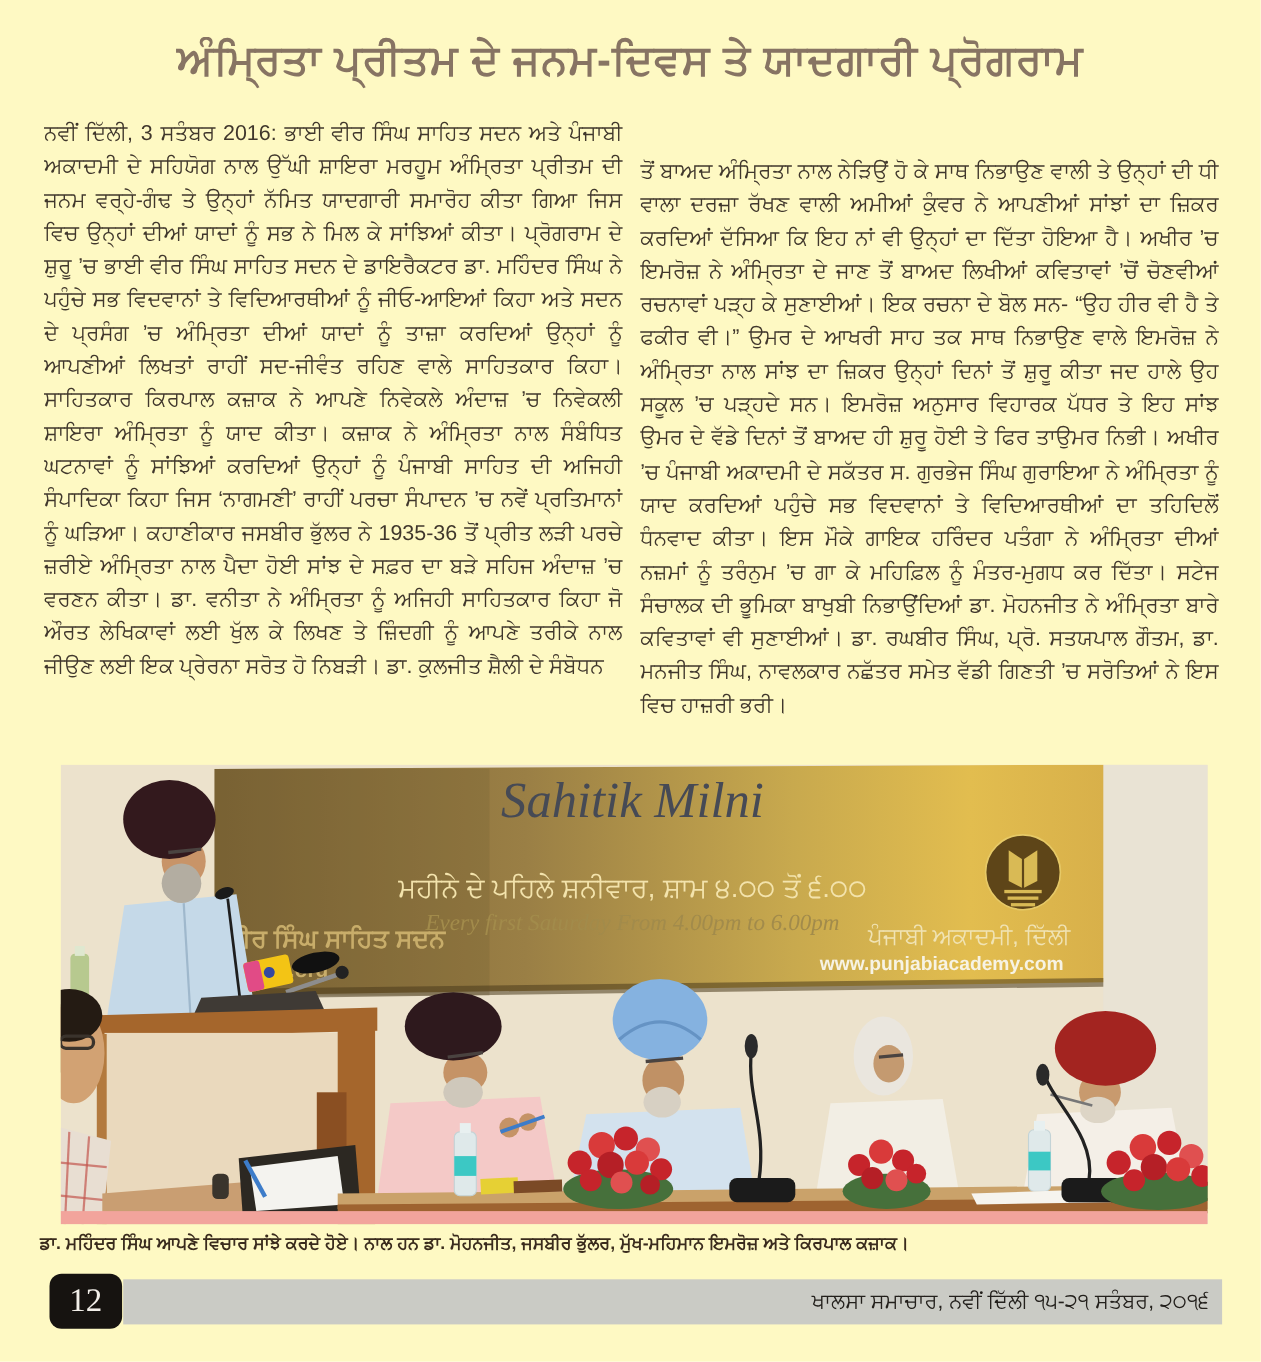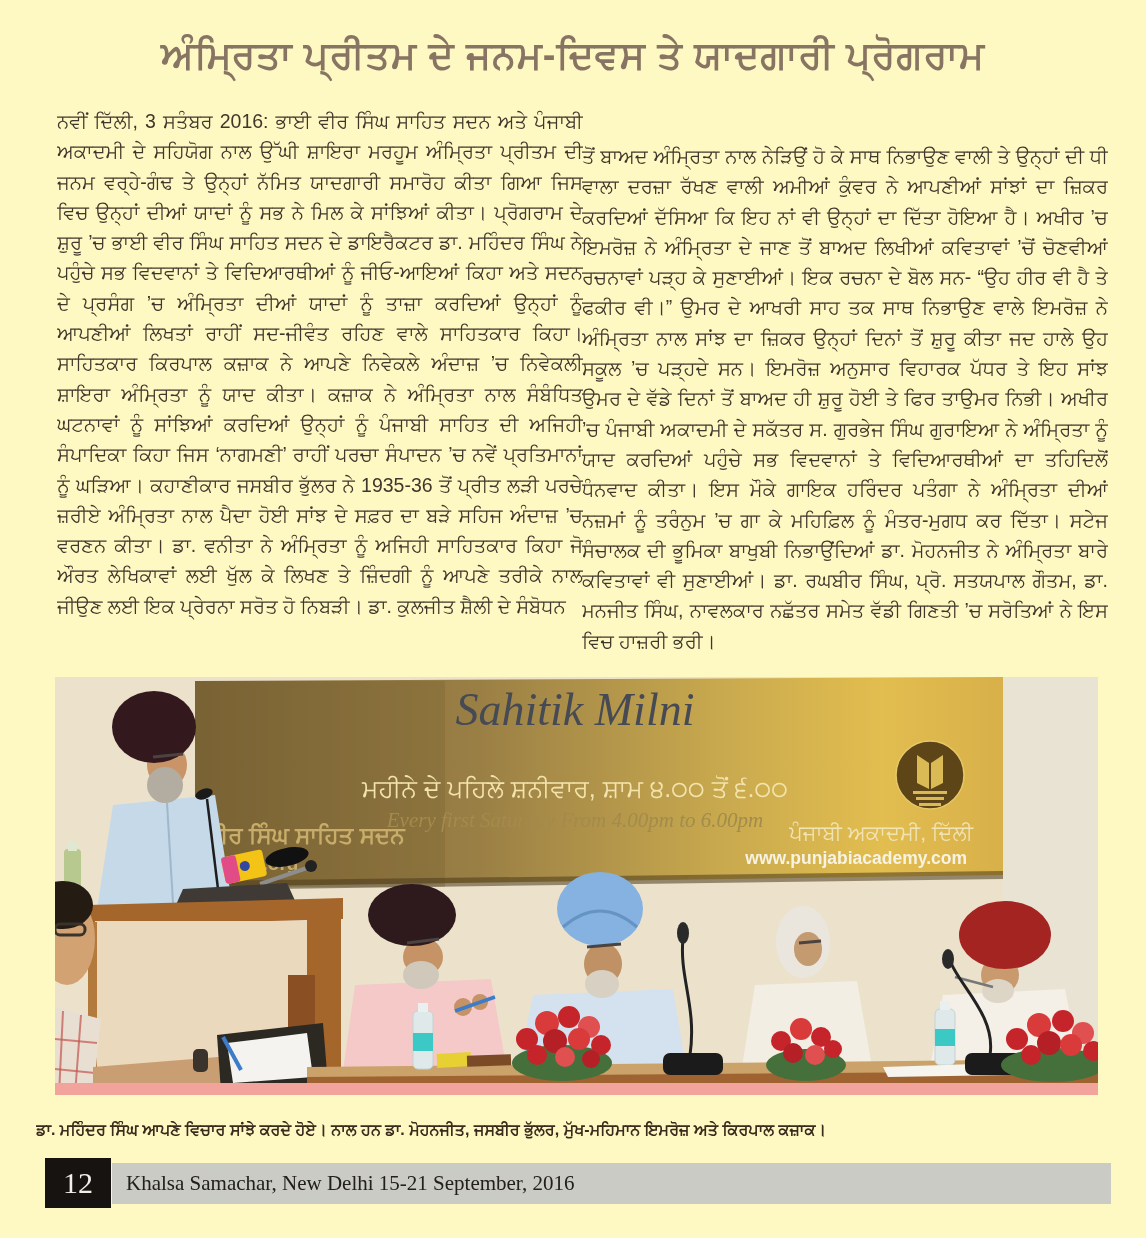--- a/index.html
+++ b/index.html
@@ -19,41 +19,41 @@
     letter-spacing:1px;
     white-space:nowrap;
   }
   .col{
     position:absolute;top:106px;width:526px;
     font-size:19.5px;line-height:30.3px;
     color:#40372c;
     text-align:justify;
     height:586px;overflow:hidden;
   }
-  .col-left{left:40px;margin-left:17px;}
+  .col-left{left:40px;}
   .col-right{left:582px;margin-top:35px;}
   .photo{
-    position:absolute;left:55px;top:677px;width:1043px;height:496px;
+    position:absolute;left:55px;top:695px;width:1043px;height:496px;
     overflow:hidden;
   }
   .photo svg{display:block;}
   .caption{
     position:absolute;left:36px;top:1121px;width:1076px;
     font-size:16px;font-weight:bold;color:#3a2b1d;
     white-space:nowrap;overflow:hidden;
   }
   .footer-bar{
     position:absolute;left:112px;top:1163px;width:999px;height:41px;
     background:#cacbc5;
   }
   .footer-pagebox{
     position:absolute;left:45px;top:1158px;width:66px;height:50px;
     background:#161310;color:#f2efe9;
     font-family:"Liberation Serif", serif;
-    font-size:30px;text-align:center;line-height:50px;
+    font-size:30px;text-align:center;line-height:50px;border-radius:11px;
   }
   .footer-left{
     position:absolute;left:14px;top:0;height:41px;line-height:41px;
     font-family:"Liberation Serif", serif;
     font-size:21px;color:#23201c;white-space:nowrap;
   }
   .footer-right{
     position:absolute;right:12px;top:0;height:41px;line-height:41px;
     font-size:19px;color:#23201c;white-space:nowrap;
   }
@@ -266,17 +266,17 @@
           <circle cx="976" cy="378" r="10" fill="#c6242b"></circle>
       </g>
 
       <rect x="0" y="406" width="1043" height="12" fill="#f2a49c"></rect>
     </svg>
   </div>
 
   <div class="caption">ਡਾ. ਮਹਿੰਦਰ ਸਿੰਘ ਆਪਣੇ ਵਿਚਾਰ ਸਾਂਝੇ ਕਰਦੇ ਹੋਏ। ਨਾਲ ਹਨ ਡਾ. ਮੋਹਨਜੀਤ, ਜਸਬੀਰ ਭੁੱਲਰ, ਮੁੱਖ-ਮਹਿਮਾਨ ਇਮਰੋਜ਼ ਅਤੇ ਕਿਰਪਾਲ ਕਜ਼ਾਕ।</div>
 
   <div class="footer-bar">
-    <div class="footer-left">Khalsa Samachar, New Delhi 15-21 September, 2016</div>
+    <div class="footer-right">ਖਾਲਸਾ ਸਮਾਚਾਰ, ਨਵੀਂ ਦਿੱਲੀ ੧੫-੨੧ ਸਤੰਬਰ, ੨੦੧੬</div>
   </div>
   <div class="footer-pagebox">12</div>
 
 </div>
 
 </body></html>

